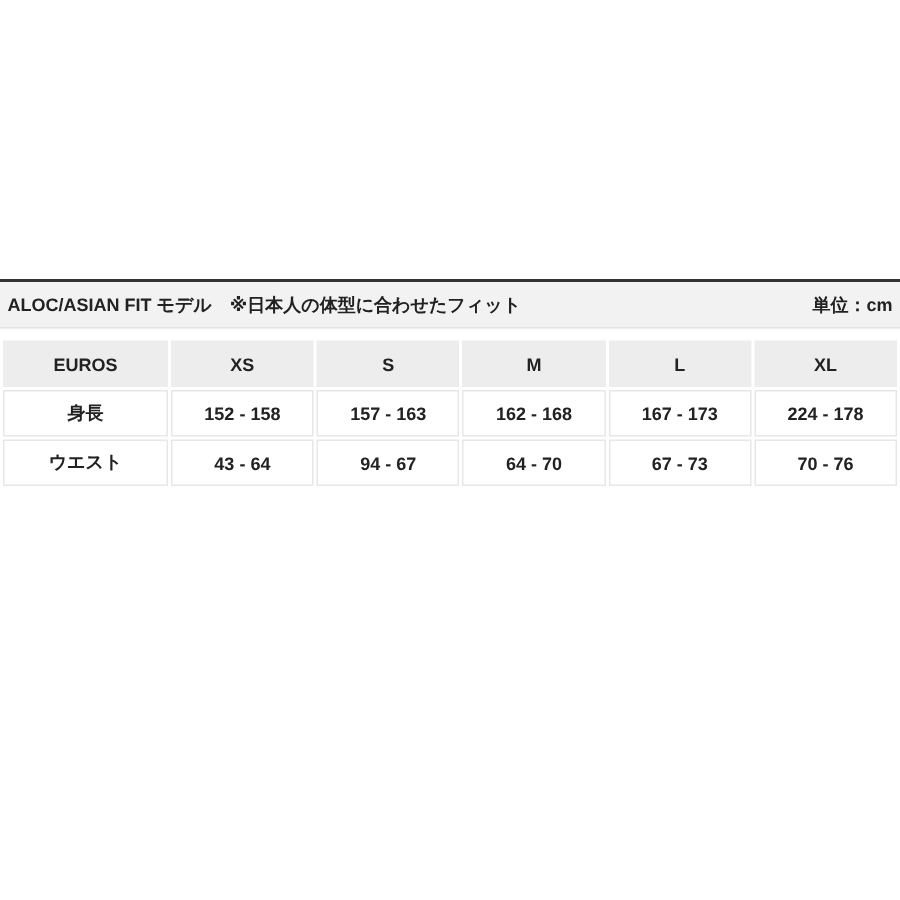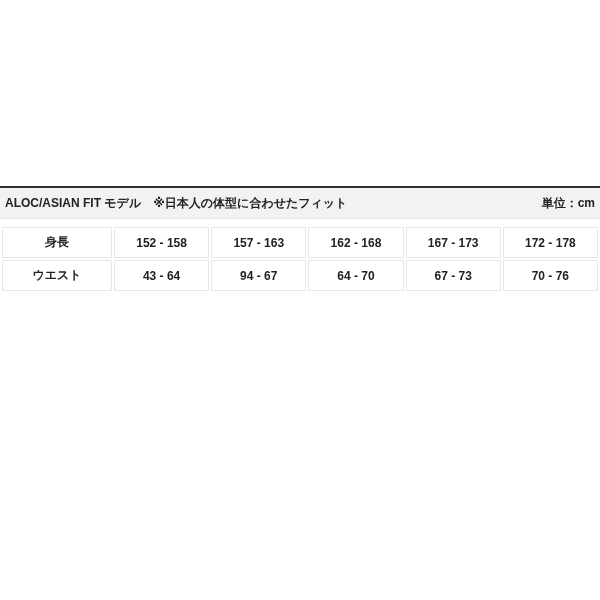--- a/index.html
+++ b/index.html
@@ -78,29 +78,37 @@
     <colgroup>
       <col class="label-col">
       <col>
         <col>
         <col>
         <col>
         <col>
     </colgroup>
 
     <tbody>
+        <tr>
+      <td class="hd">EUROS</td>
+      <td class="hd">XS</td>
+      <td class="hd">S</td>
+      <td class="hd">M</td>
+      <td class="hd">L</td>
+      <td class="hd">XL</td>
+    </tr>
 
 
     <tr>
       <td class="bd">身長</td>
       <td class="bd">152 - 158</td>
       <td class="bd">157 - 163</td>
       <td class="bd">162 - 168</td>
       <td class="bd">167 - 173</td>
-      <td class="bd">172 - 178</td>
+      <td class="bd">224 - 178</td>
     </tr>
 
 
     <tr>
       <td class="bd">ウエスト</td>
       <td class="bd">43 - 64</td>
       <td class="bd">94 - 67</td>
       <td class="bd">64 - 70</td>
       <td class="bd">67 - 73</td>
       <td class="bd">70 - 76</td>

